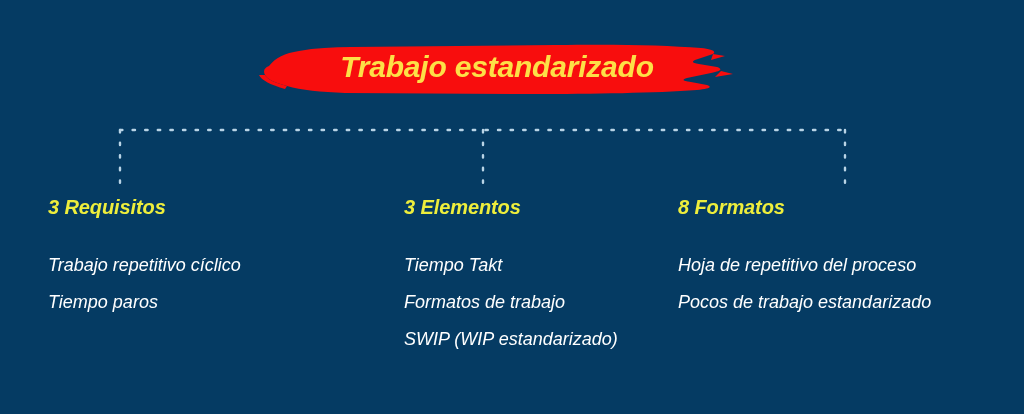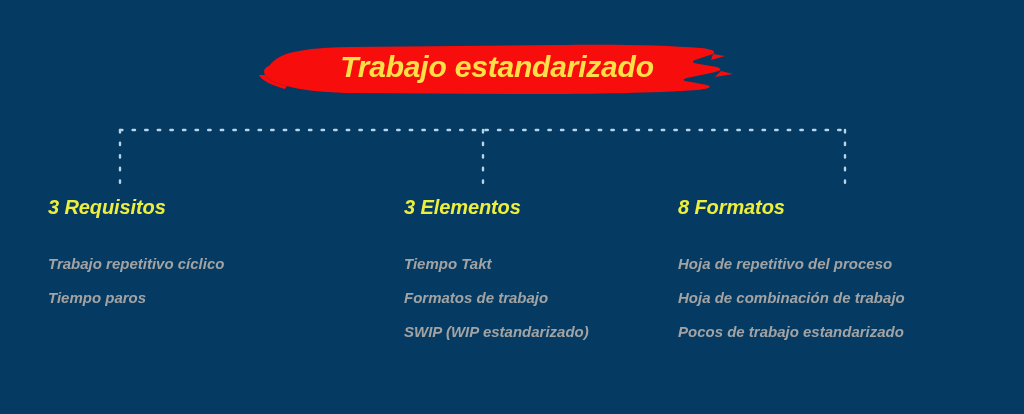--- a/index.html
+++ b/index.html
@@ -92,24 +92,24 @@
     margin: 0 0 38px 0;
     line-height: 1.1;
   }
 
   .col-list {
     list-style: none;
     margin: 0;
     padding: 0;
   }
   .col-item {
-    font-size: 15px;
+    font-size: 18px;
     font-style: italic;
-    font-weight: 700;
-    color: #a3a3a3;
+    font-weight: 400;
+    color: #ffffff;
     line-height: 1;
     margin-bottom: 19px;
     white-space: nowrap;
   }
   .col-item:last-child { margin-bottom: 0; }
 </style>
 </head>
 <body>
 
 <div id="slide">
@@ -167,19 +167,18 @@
         <li class="col-item">Tiempo Takt</li>
         <li class="col-item">Formatos de trabajo</li>
         <li class="col-item">SWIP (WIP estandarizado)</li>
       </ul>
     </div>
 
     <div class="column col-3">
       <h2 class="col-heading">8 Formatos</h2>
       <ul class="col-list">
         <li class="col-item">Hoja de repetitivo del proceso</li>
-        <li class="col-item">Hoja de combinación de trabajo</li>
         <li class="col-item">Pocos de trabajo estandarizado</li>
       </ul>
     </div>
 
   </div>
 </div>
 
 </body></html>

